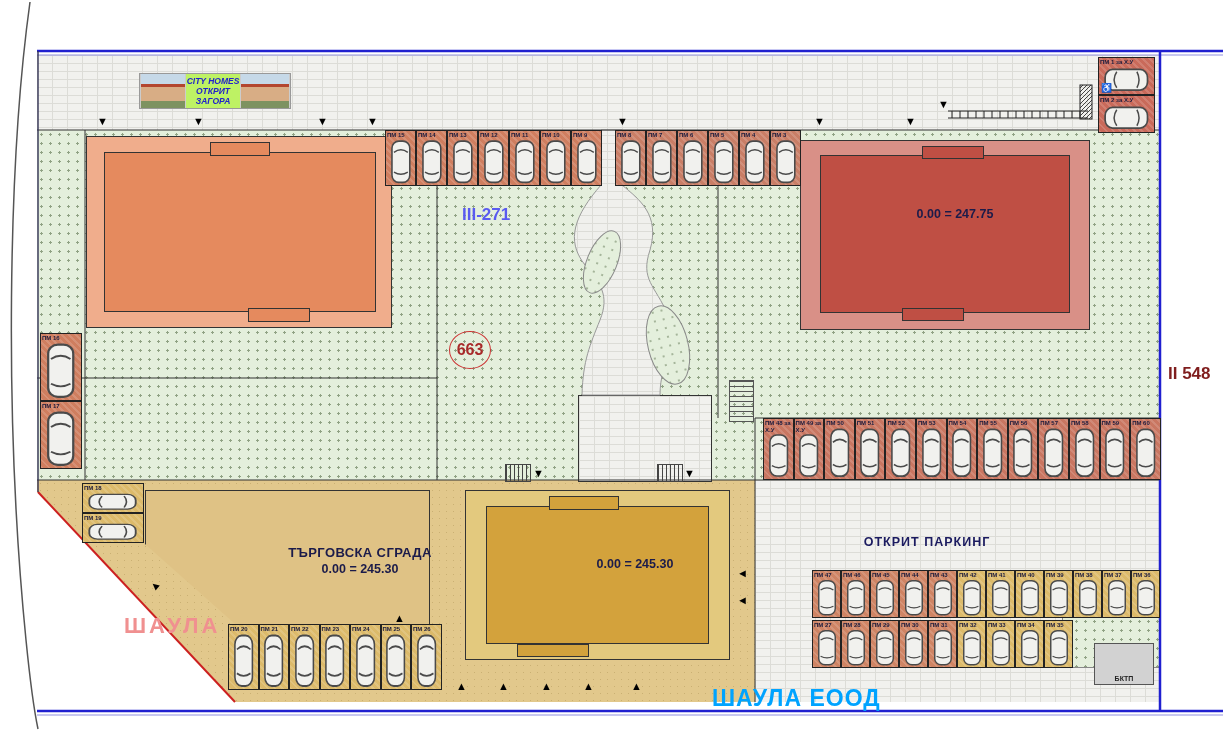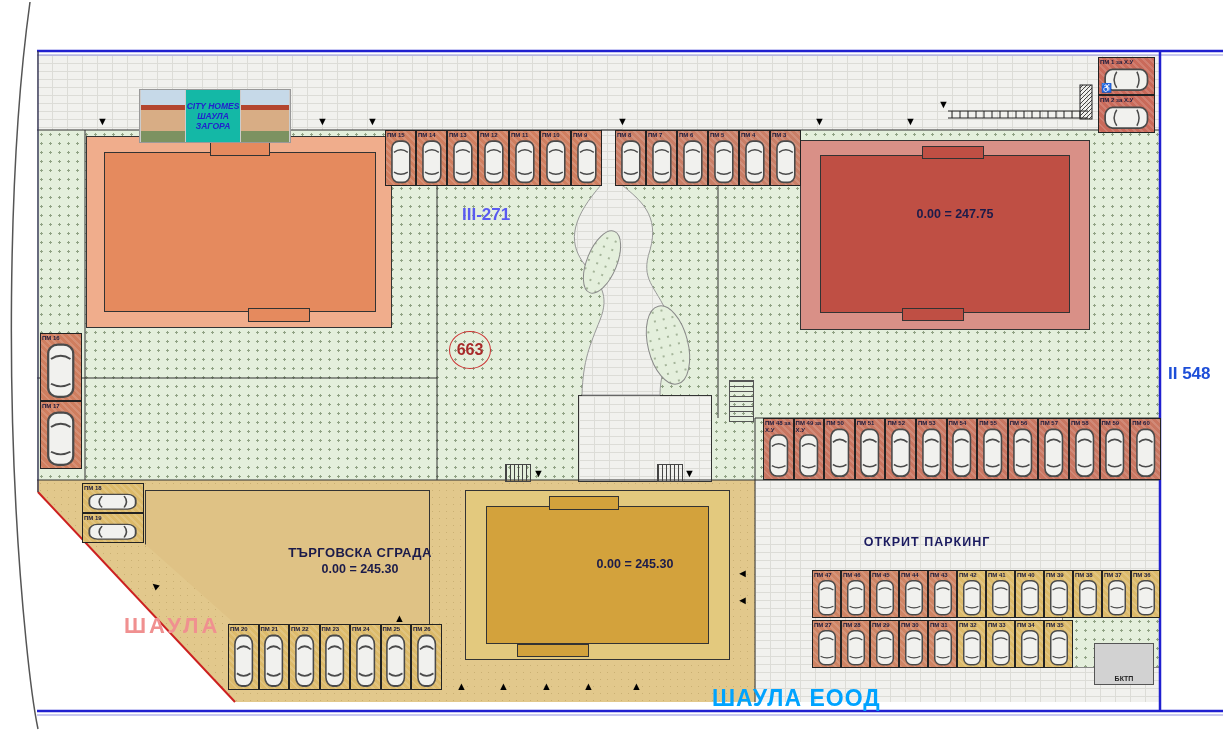--- a/index.html
+++ b/index.html
@@ -25,28 +25,28 @@
   .car{flex:1;min-height:0;width:88%;margin:0 auto;display:block;}
   .wc{position:absolute;left:2px;bottom:1px;font-size:9px;color:#444;}
   
   .arr{position:absolute;z-index:6;font-size:11px;color:#000;line-height:1;}
   .hatchv{position:absolute;z-index:5;background:repeating-linear-gradient(90deg,#444 0 1px,transparent 1px 4px);border:1px solid #444;box-sizing:border-box;}
   .stairs{position:absolute;z-index:5;background:repeating-linear-gradient(180deg,#555 0 1px,transparent 1px 5px);border:1px solid #555;box-sizing:border-box;}
   .txt{position:absolute;z-index:7;font-weight:bold;white-space:nowrap;}
   #title-block{left:405px;top:6px;width:250px;text-align:center;color:#e30613;}
   #title-block .t1{font-size:20px;display:block;}
   #title-block .t2{font-size:14px;display:block;margin-top:2px;}
-  #logo-box{position:absolute;left:139px;top:73px;width:152px;height:54px;z-index:7;background:#14b8a6;border:1px solid #999;
-            display:flex;align-items:stretch;box-sizing:border-box;margin-top:16px;}
+  #logo-box{position:absolute;left:139px;top:73px;width:152px;height:36px;z-index:7;background:#bef264;border:1px solid #999;
+            display:flex;align-items:stretch;box-sizing:border-box;}
   .logo-photo{width:44px;background:linear-gradient(#c6d9e8 0 28%,#b3462f 28% 38%,#d8ad85 38% 78%,#7d9261 78%);
               border-right:1px solid #ccc;border-left:1px solid #ccc;}
   #logo-text{flex:1;text-align:center;color:#2222cc;font-weight:bold;font-style:italic;font-size:8.5px;line-height:10px;
              display:flex;flex-direction:column;justify-content:center;}
   #site-number{left:462px;top:205px;font-size:17px;color:#5a5af0;}
-  #east-parcel{left:1168px;top:364px;font-size:17px;color:#1d4ed8;}
+  #east-parcel{left:1168px;top:364px;font-size:17px;color:#7f1d1d;}
   #point-circle{position:absolute;left:449px;top:331px;width:42px;height:38px;z-index:7;border:1.6px solid #cc3333;border-radius:50%;
                 color:#a82a2a;font-weight:bold;font-size:16px;display:flex;align-items:center;justify-content:center;box-sizing:border-box;}
   #street-name{left:124px;top:613px;font-size:22px;color:#f09090;letter-spacing:3px;}
   #company-name{left:712px;top:685px;font-size:23px;color:#00a3ff;letter-spacing:1px;}
   #open-parking-title{left:807px;top:535px;width:240px;text-align:center;font-size:12.5px;color:#1b1b60;letter-spacing:1px;}
   #bktp{position:absolute;left:1094px;top:643px;width:60px;height:42px;z-index:5;background:#d2d2d2;border:1px solid #555;
         box-sizing:border-box;display:flex;align-items:flex-end;justify-content:center;font-size:7px;font-weight:bold;color:#222;padding-bottom:2px;}
 </style>
 </head>
 <body>
@@ -572,21 +572,21 @@
 
   <div class="hatchv" style="left:505px;top:464px;width:26px;height:18px;"></div>
   <div class="hatchv" style="left:657px;top:464px;width:26px;height:18px;"></div>
   <div class="stairs" style="left:729px;top:380px;width:25px;height:42px;"></div>
   <div id="bktp">БКТП</div>
 
   <div id="logo-box">
     <div class="logo-photo"></div>
     <div id="logo-text">
       <span>CITY HOMES</span>
-      <span>ШАУЛА ЗАГОРА</span>
+      <span>ОТКРИТ ЗАГОРА</span>
     </div>
     <div class="logo-photo" style="width:48px;"></div>
   </div>
   <div class="txt" id="site-number">III-271</div>
   <div id="point-circle">
     <span>663</span>
   </div>
   <div class="txt" id="east-parcel">II 548</div>
   <div class="txt" id="street-name">ШАУЛА</div>
   <div class="txt" id="company-name">ШАУЛА ЕООД</div>

